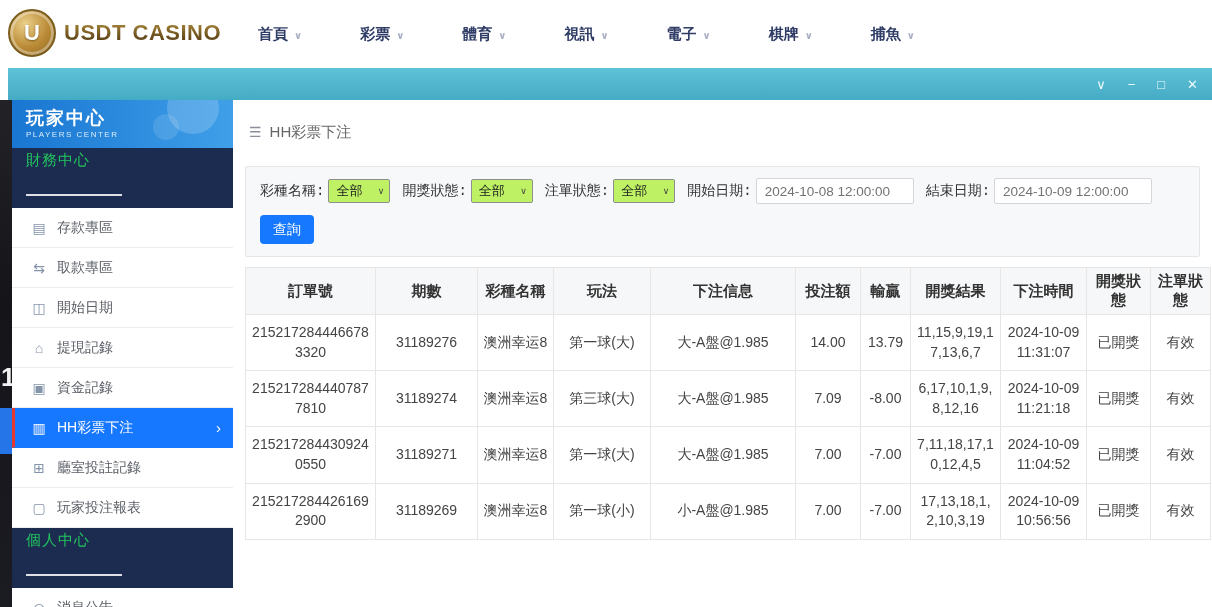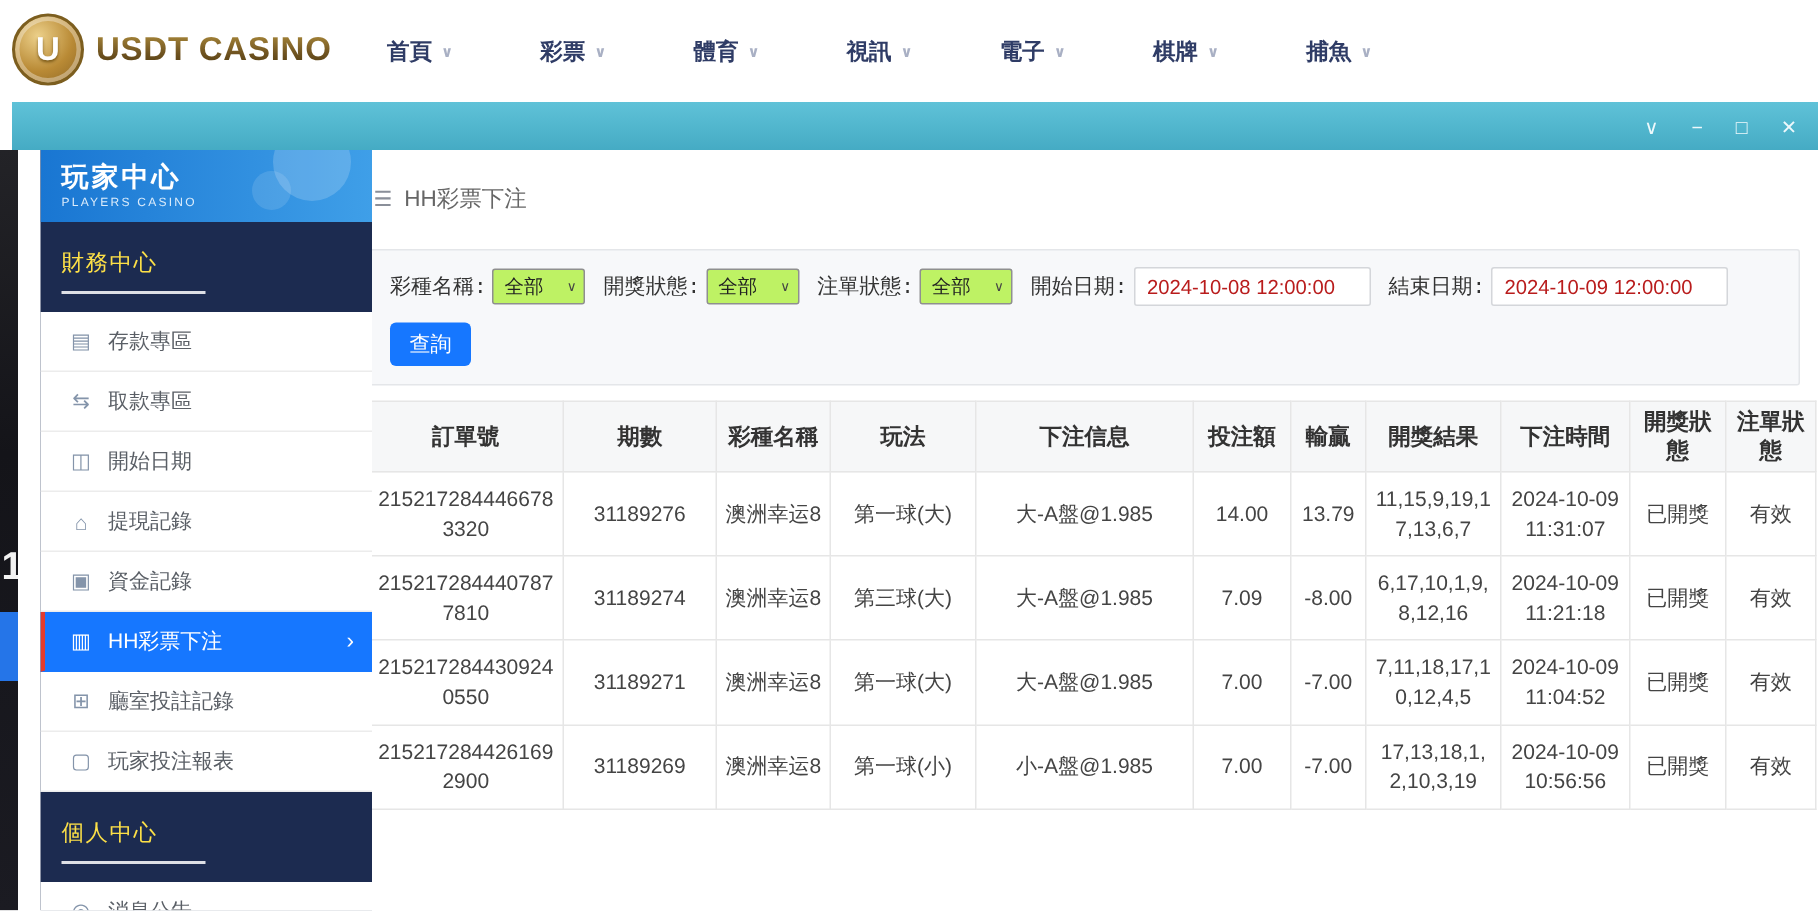--- a/index.html
+++ b/index.html
@@ -28,32 +28,32 @@
   .win-controls { position:absolute; right:14px; top:0; height:32px; display:flex; align-items:center; gap:22px; }
   .win-controls span { color:#eef9fc; font-size:13px; line-height:1; cursor:pointer; }
 
   
   .bg-strip { position:absolute; top:100px; left:0; width:12px; bottom:0;
     background:linear-gradient(180deg,#232327 0%, #141419 40%, #1b1b22 100%); z-index:1; overflow:hidden; }
   .bg-one { position:absolute; top:262px; left:1px; color:#f2f2f2; font-size:26px; font-weight:bold; }
   .bg-bluebox { position:absolute; top:308px; left:0; width:12px; height:46px; background:#2575e8; }
 
   
-  .sidebar { position:absolute; top:100px; left:27px; width:221px; bottom:0; background:#1c2b50; z-index:3; overflow:hidden; }
+  .sidebar { position:absolute; top:100px; left:12px; width:221px; bottom:0; background:#1c2b50; z-index:3; overflow:hidden; }
   .sb-header { position:relative; height:48px; background:linear-gradient(90deg,#1976d2 0%, #3f9fe8 100%);
     padding:7px 0 0 14px; overflow:hidden; }
   .sb-header::before { content:""; position:absolute; right:14px; top:-18px; width:52px; height:52px; border-radius:50%;
     background:rgba(255,255,255,.18); }
   .sb-header::after { content:""; position:absolute; right:54px; top:14px; width:26px; height:26px; border-radius:50%;
     background:rgba(255,255,255,.12); }
   .sb-title { color:#fff; font-size:18px; font-weight:bold; letter-spacing:2px; line-height:22px; }
   .sb-subtitle { color:#dcecfb; font-size:8px; letter-spacing:1.5px; margin-top:1px; }
   .section-label { height:48px; display:flex; align-items:flex-end; padding:0 0 0 14px; }
-  .section-label span { color:#fde047; font-size:15px; letter-spacing:1px; display:inline-block; min-width:96px;
-    border-bottom:2px solid rgba(255,255,255,.85); padding-bottom:9px; }
+  .section-label span { color:#22c55e; font-size:15px; letter-spacing:1px; display:inline-block; min-width:96px;
+    border-bottom:2px solid rgba(255,255,255,.85); padding-bottom:24px; }
   .menu-list { margin-top:12px; background:#fff; }
   .menu-item { position:relative; height:40px; display:flex; align-items:center; gap:10px; padding-left:19px;
     background:#fff; border-bottom:1px solid #ececec; color:#5a5f66; font-size:14px; cursor:pointer; }
   .mi-icon { width:16px; color:#8494aa; font-size:14px; text-align:center; }
   .menu-item.active { background:#1677ff; color:#fff; border-bottom-color:#1677ff; border-left:3px solid #e23b2e; padding-left:16px; }
   .menu-item.active .mi-icon { color:#fff; }
   .mi-arrow { margin-left:auto; margin-right:12px; font-size:15px; color:#fff; }
 
   
   .main { position:absolute; top:100px; left:233px; right:0; bottom:0; background:#fff; z-index:2; overflow:hidden; }
@@ -64,21 +64,21 @@
   .filter-panel { margin:2px 12px 0 12px; background:#f7f8fa; border:1px solid #e4e6e9; border-radius:2px; padding:11px 14px 12px 14px; }
   .filter-row { display:flex; align-items:center; flex-wrap:nowrap; }
   .f-label { font-size:14px; color:#333; margin-right:4px; white-space:nowrap;font-family:Liberation Mono, monospace; }
   .f-select { display:inline-flex; align-items:center; justify-content:space-between; gap:6px;
     background:#bef264; border:1px solid #8f8f8f; border-radius:2px; height:24px; padding:0 5px 0 7px;
     font-size:13px; color:#222; margin-right:12px; cursor:pointer; }
   .f-select:nth-of-type(1) { min-width:96px; }
   .f-select { min-width:62px; }
   .f-chev { font-size:9px; color:#444; }
   .f-input { width:158px; height:26px; border:1px solid #d4d6da; border-radius:2px; background:#fff;
-    font-size:13.5px; color:#b91c1c; padding:0 8px; margin-right:12px; font-family:inherit; }
+    font-size:13.5px; color:#737373; padding:0 8px; margin-right:12px; font-family:inherit; }
   .search-btn { margin-top:11px; background:#1677ff; color:#fff; border:none; border-radius:4px;
     height:29px; padding:0 13px; font-size:14px; cursor:pointer; font-family:inherit; }
 
   .table-wrap { margin:10px 12px 0 12px; }
   table { width:100%; border-collapse:collapse; table-layout:fixed; }
   th,td { border:1px solid #e6e6e6; text-align:center; vertical-align:middle; }
   th { background:#f6f7f8; color:#333; font-size:15px; font-weight:bold; height:42px; padding:4px 2px; }
   td { color:#444; font-size:14px; padding:8px 4px; line-height:1.4; height:56px; }
   .col-order_id { width:130px; }
   .col-period { width:102px; }
@@ -147,21 +147,21 @@
   </div>
 
   <div class="bg-strip">
     <div class="bg-one">1</div>
     <div class="bg-bluebox"></div>
   </div>
 
   <aside class="sidebar">
     <div class="sb-header">
       <div class="sb-title">玩家中心</div>
-      <div class="sb-subtitle">PLAYERS CASINO</div>
+      <div class="sb-subtitle">PLAYERS CENTER</div>
     </div>
     <div>
         <div class="section-label">
           <span>財務中心</span>
         </div>
         <div class="menu-list">
           <div class="menu-item">
             <span class="mi-icon">▤</span>
             <span class="mi-label">存款專區</span>
           </div>

